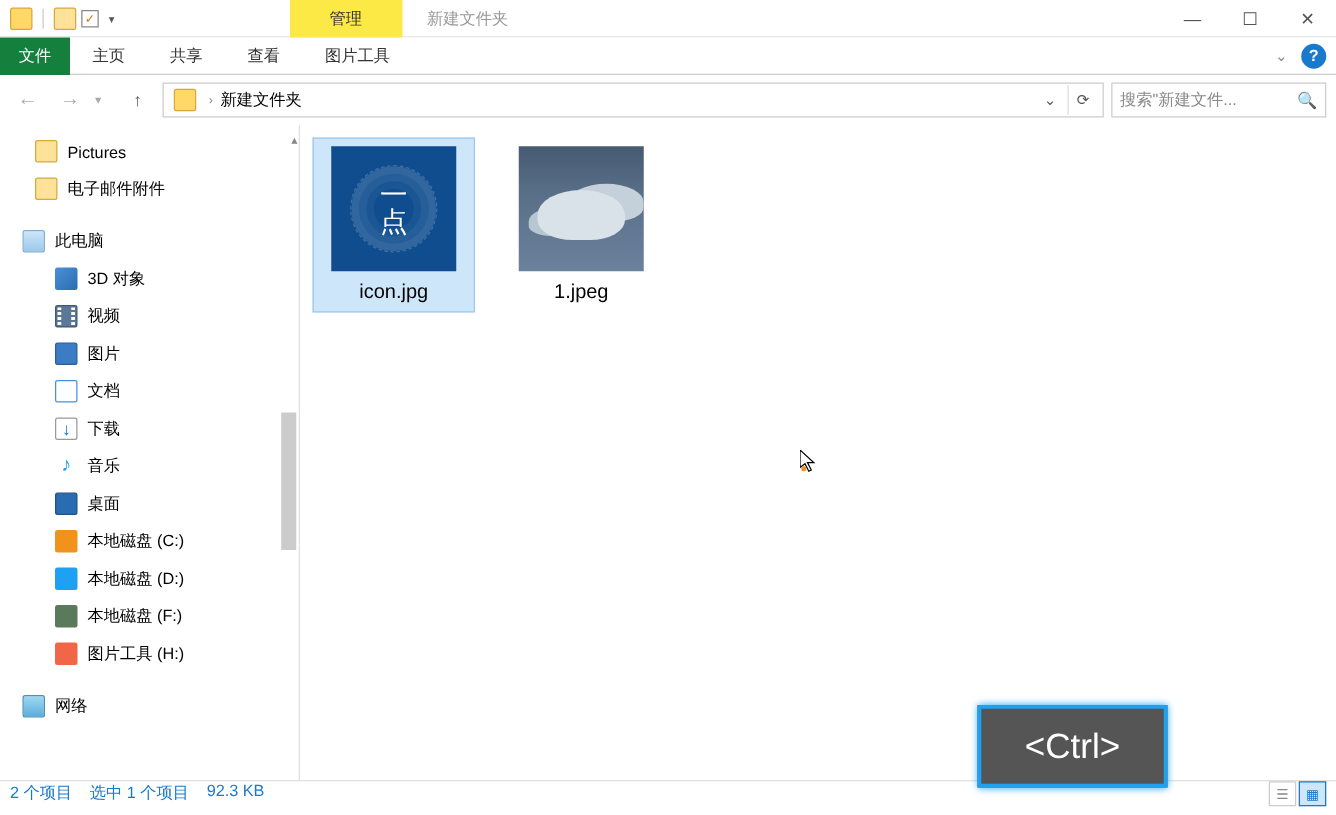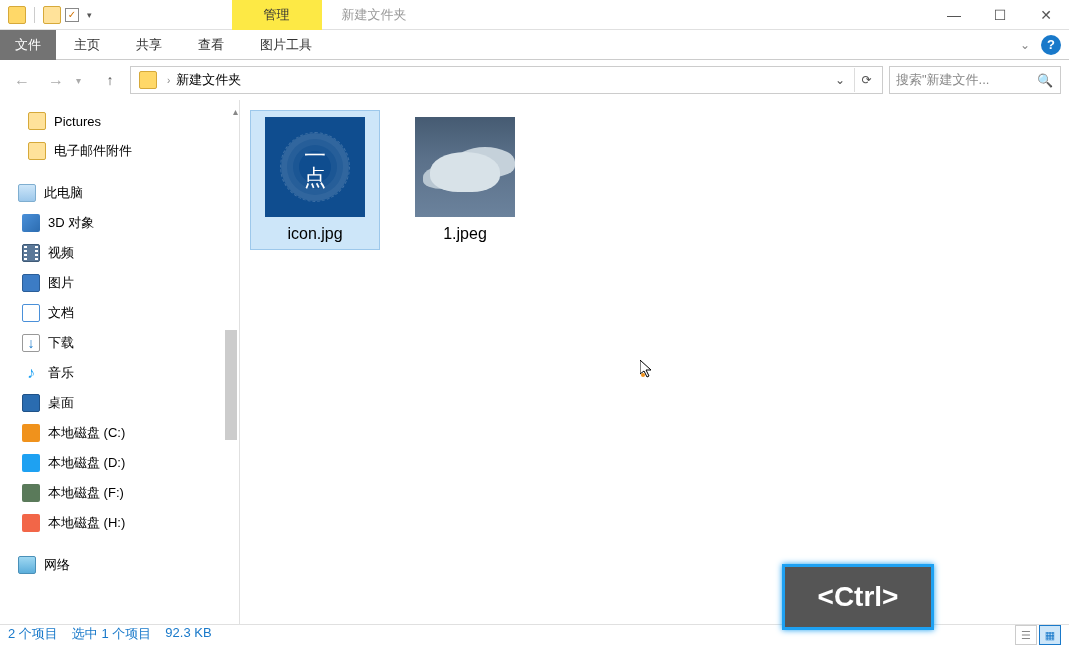--- a/index.html
+++ b/index.html
@@ -14,21 +14,21 @@
 .qat .qat-check { width: 14px; height: 14px; border: 1px solid #888; display: flex; align-items: center; justify-content: center; color: #d07000; font-size: 10px; }
 .qat .qat-chevron { font-size: 9px; color: #555; margin-left: 4px; }
 .titlebar .tab-manage { width: 90px; height: 30px; background: #fde945; color: #333; display: flex; align-items: center; justify-content: center; margin-left: 140px; font-size: 13px; }
 .titlebar .window-title { margin-left: 20px; color: #999; font-size: 13px; }
 .titlebar .window-controls { margin-left: auto; display: flex; }
 .window-controls .wc { width: 46px; height: 30px; display: flex; align-items: center; justify-content: center; color: #555; font-size: 14px; }
 
 
 .ribbon { height: 30px; background: #fff; display: flex; align-items: center; border-bottom: 1px solid #ccc; }
 .ribbon .tab { height: 30px; padding: 0 18px; display: flex; align-items: center; color: #333; font-size: 13px; }
-.ribbon .tab.file { background: #737373; color: #fff; padding: 0 15px; }
+.ribbon .tab.file { background: #15803d; color: #fff; padding: 0 15px; }
 .ribbon .tab.contextual { color: #333; }
 .ribbon .spacer { flex: 1; }
 .ribbon .chevron-down { width: 32px; text-align: center; color: #888; font-size: 12px; }
 .ribbon .help-icon { width: 20px; height: 20px; border-radius: 50%; background: #1979ca; color: #fff; display: flex; align-items: center; justify-content: center; font-size: 13px; margin-right: 8px; font-weight: bold; }
 
 
 .addrrow { height: 40px; display: flex; align-items: center; padding: 0 8px; gap: 6px; }
 .nav-arrow { width: 28px; height: 28px; display: flex; align-items: center; justify-content: center; color: #aaa; font-size: 16px; }
 .nav-chevron { width: 14px; font-size: 10px; color: #aaa; }
 .nav-up { width: 28px; height: 28px; display: flex; align-items: center; justify-content: center; color: #555; font-size: 14px; }
@@ -42,21 +42,21 @@
 .searchbox { width: 172px; height: 28px; border: 1px solid #ccc; display: flex; align-items: center; padding: 0 6px; color: #888; }
 .searchbox .search-icon { margin-left: auto; color: #888; font-size: 13px; }
 
 
 .main { display: flex; height: calc(652px - 30px - 30px - 40px - 28px); }
 
 
 .sidebar { width: 240px; border-right: 1px solid #e0e0e0; overflow-y: auto; padding: 6px 0; position: relative; }
 .tree-item { height: 30px; display: flex; align-items: center; padding-left: 28px; gap: 8px; color: #000; }
 .tree-item.level1 { padding-left: 28px; }
-.tree-item.level2 { padding-left: 22px; }
+.tree-item.level2 { padding-left: 44px; }
 .tree-icon { width: 18px; height: 18px; display: flex; align-items: center; justify-content: center; border-radius: 2px; flex-shrink: 0; }
 .ic-folder { background: #ffe29a; border: 1px solid #d6a93a; }
 .ic-pc { background: linear-gradient(#cde6f9, #9dc8eb); border: 1px solid #7faed0; }
 .ic-3d { background: linear-gradient(135deg, #4a90d9, #2c6cb0); }
 .ic-video { background: #5b7898; border: 1px solid #3f5a77; position: relative; }
 .ic-video::before, .ic-video::after { content: ""; position: absolute; width: 3px; top: 1px; bottom: 1px; background: repeating-linear-gradient(#fff 0, #fff 2px, transparent 2px, transparent 4px); }
 .ic-video::before { left: 1px; } .ic-video::after { right: 1px; }
 .ic-images { background: #3c7cc5; border: 1px solid #2a5e99; }
 .ic-docs { background: #fff; border: 1px solid #4a90d9; }
 .ic-downloads { background: #fff; border: 1px solid #999; color: #1979ca; font-size: 14px; font-weight: bold; }
@@ -86,21 +86,21 @@
 .cursor { position: absolute; left: 400px; top: 260px; width: 14px; height: 18px; }
 .cursor svg { width: 14px; height: 18px; }
 
 
 .statusbar { height: 28px; border-top: 1px solid #e0e0e0; display: flex; padding: 0 8px; color: #1979ca; font-size: 13px; gap: 14px; }
 .statusbar .view-icons { margin-left: auto; display: flex; gap: 2px; }
 .view-icons .vi { width: 22px; height: 20px; border: 1px solid #ccc; display: flex; align-items: center; justify-content: center; font-size: 11px; color: #888; }
 .view-icons .vi.active { background: #cde6f9; border-color: #1979ca; color: #1979ca; }
 
 
-.ctrl-overlay { position: absolute; right: 135px; bottom: 22px; width: 152px; height: 66px; background: #555; border: 3px solid #1ea1f2; box-shadow: 0 0 6px #1ea1f2; display: flex; align-items: center; justify-content: center; color: #fff; font-size: 28px; font-weight: bold; font-family: Arial, sans-serif; }
+.ctrl-overlay { position: absolute; right: 135px; bottom: 22px; width: 152px; height: 66px; background: #555; border: 3px solid #1ea1f2; box-shadow: 0 0 6px #1ea1f2; display: flex; align-items: center; justify-content: center; color: #fff; font-size: 28px; font-weight: normal; font-family: Arial, sans-serif; }
 </style>
 </head>
 <body>
 
 <div class="titlebar">
   <div class="qat">
     <div class="folder-icon"></div>
     <div class="divider"></div>
     <div class="qat-folder"></div>
     <div class="qat-check">✓</div>
@@ -203,21 +203,21 @@
     <div class="tree-item level2">
       <div class="tree-icon ic-drive-d"></div>
       <span>本地磁盘 (D:)</span>
     </div>
     <div class="tree-item level2">
       <div class="tree-icon ic-drive-f"></div>
       <span>本地磁盘 (F:)</span>
     </div>
     <div class="tree-item level2">
       <div class="tree-icon ic-drive-h"></div>
-      <span>本地磁盘 (H:)</span>
+      <span>图片工具 (H:)</span>
     </div>
 
     <div style="height: 12px;"></div>
 
     <div class="tree-item level1" style="padding-left:18px;">
       <div class="tree-icon ic-network"></div>
       <span>网络</span>
     </div>
 
     <div class="scroll-thumb"></div>

